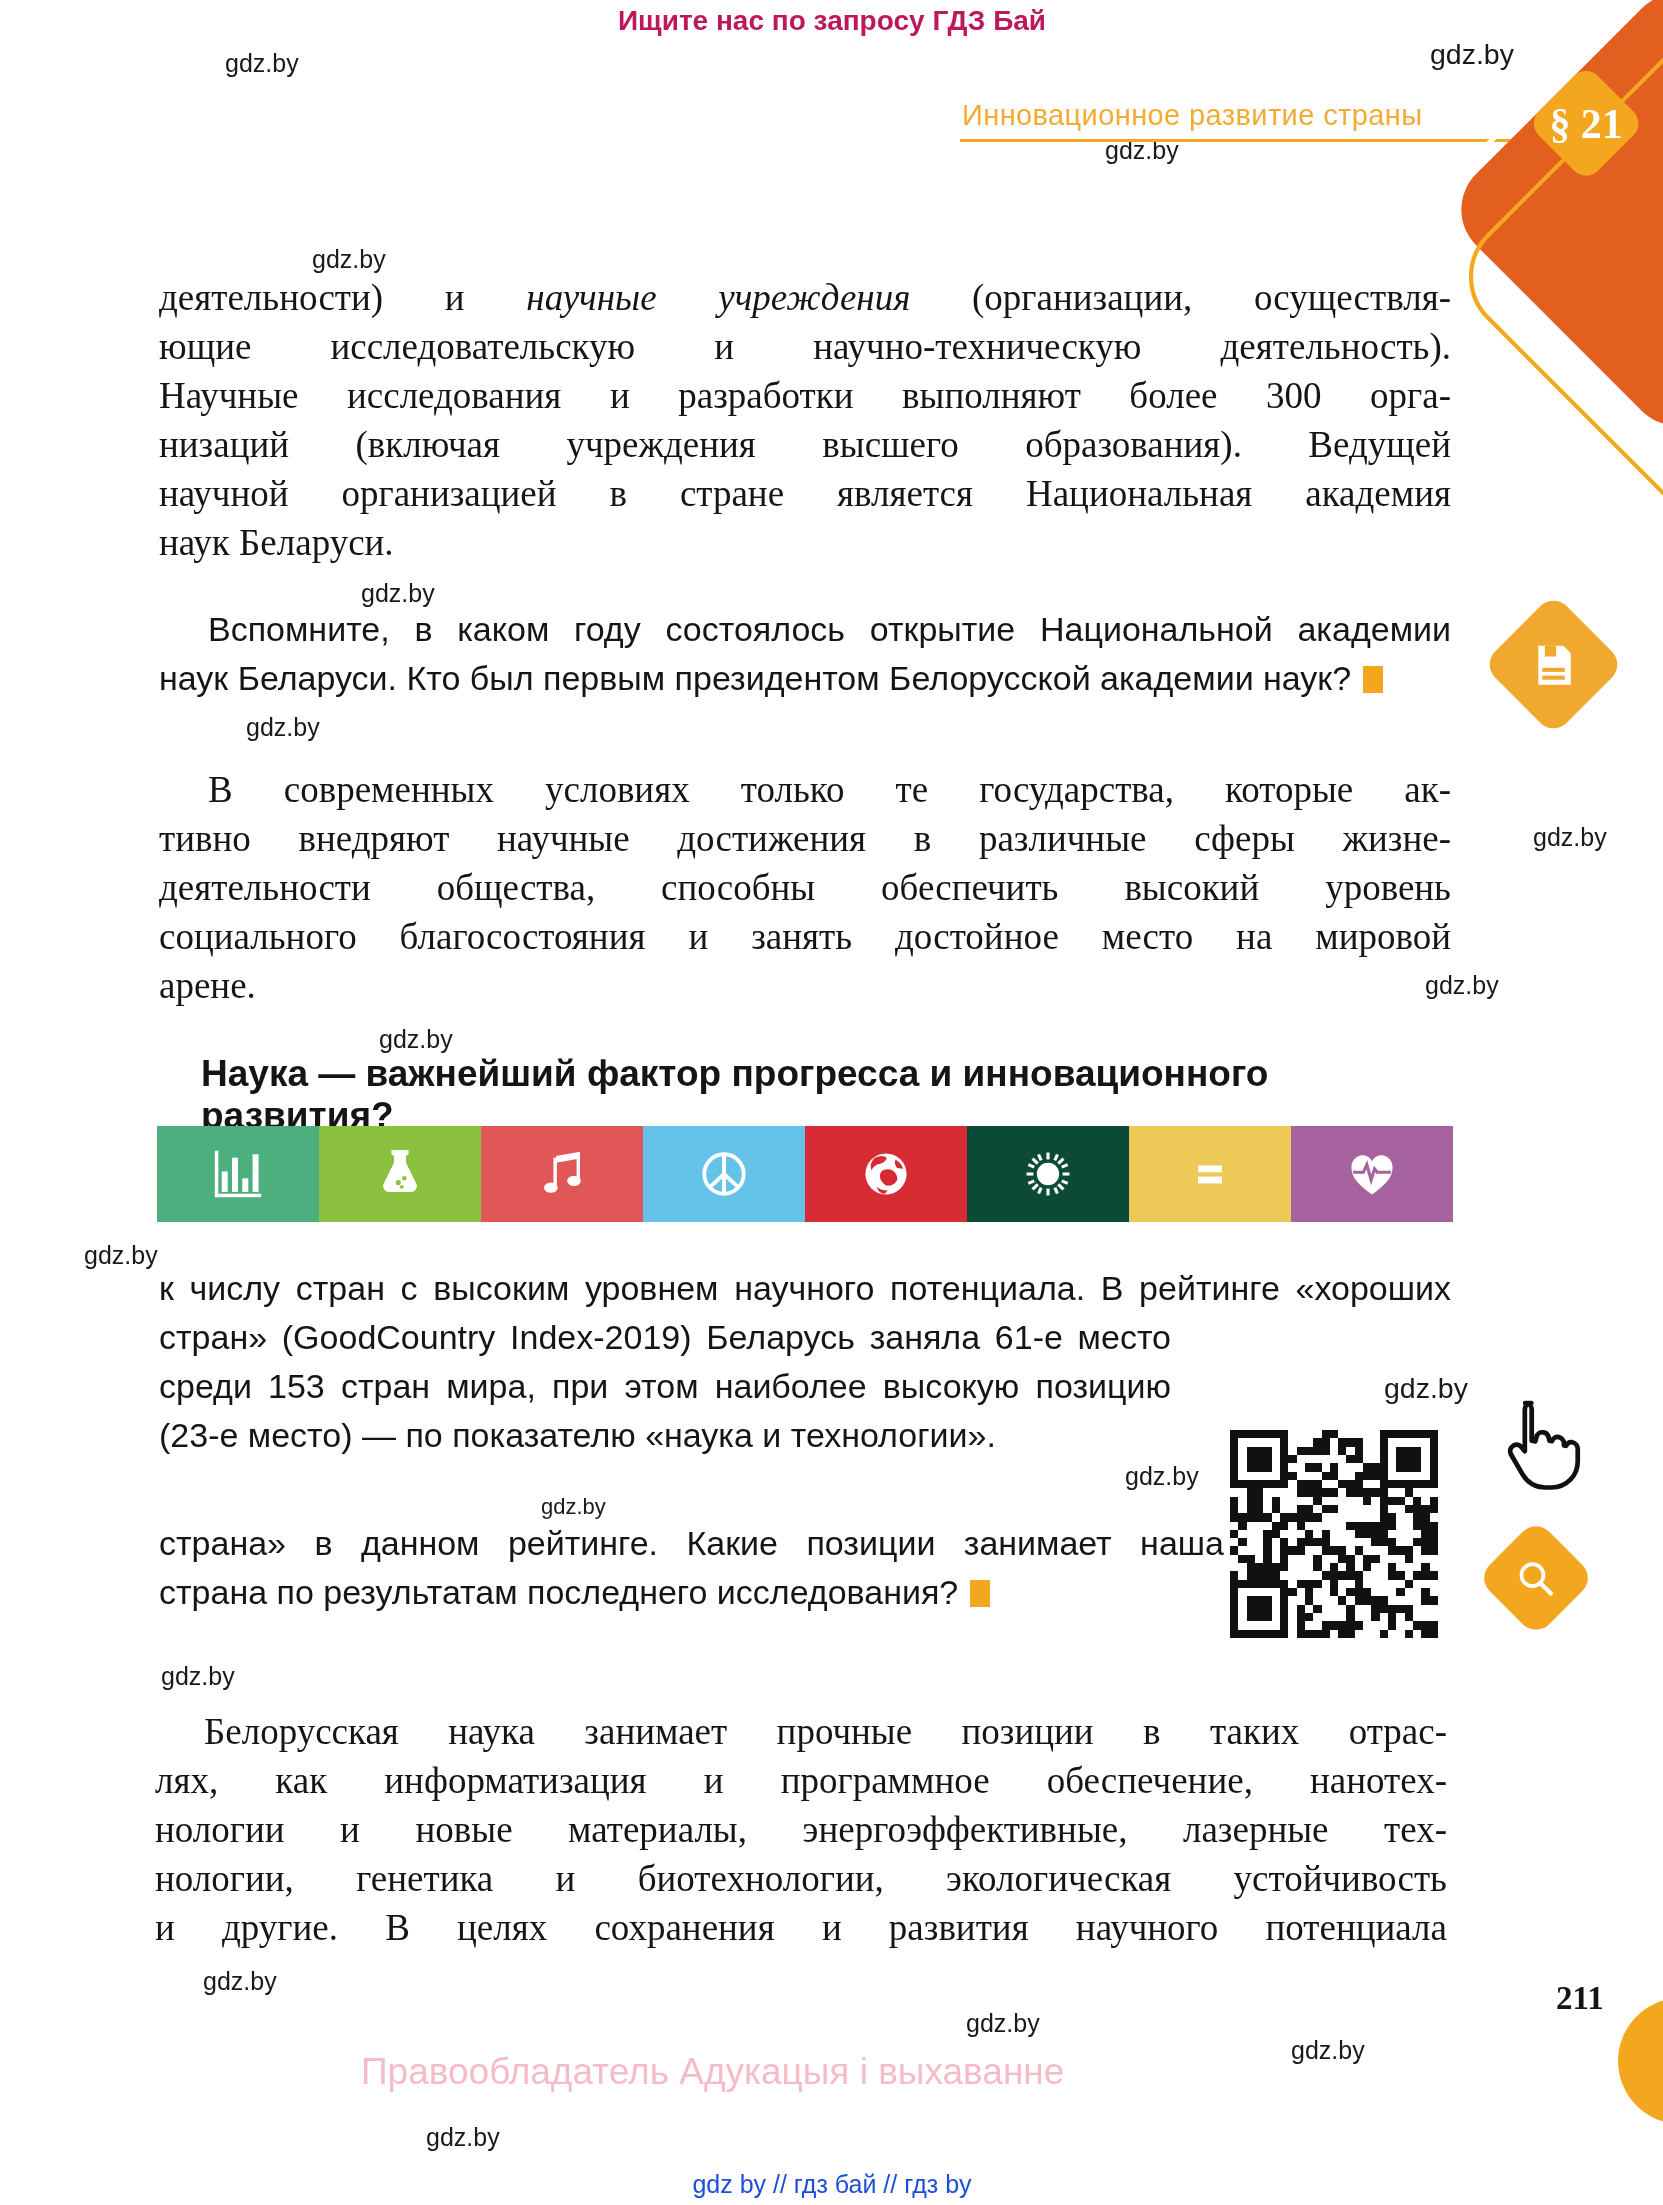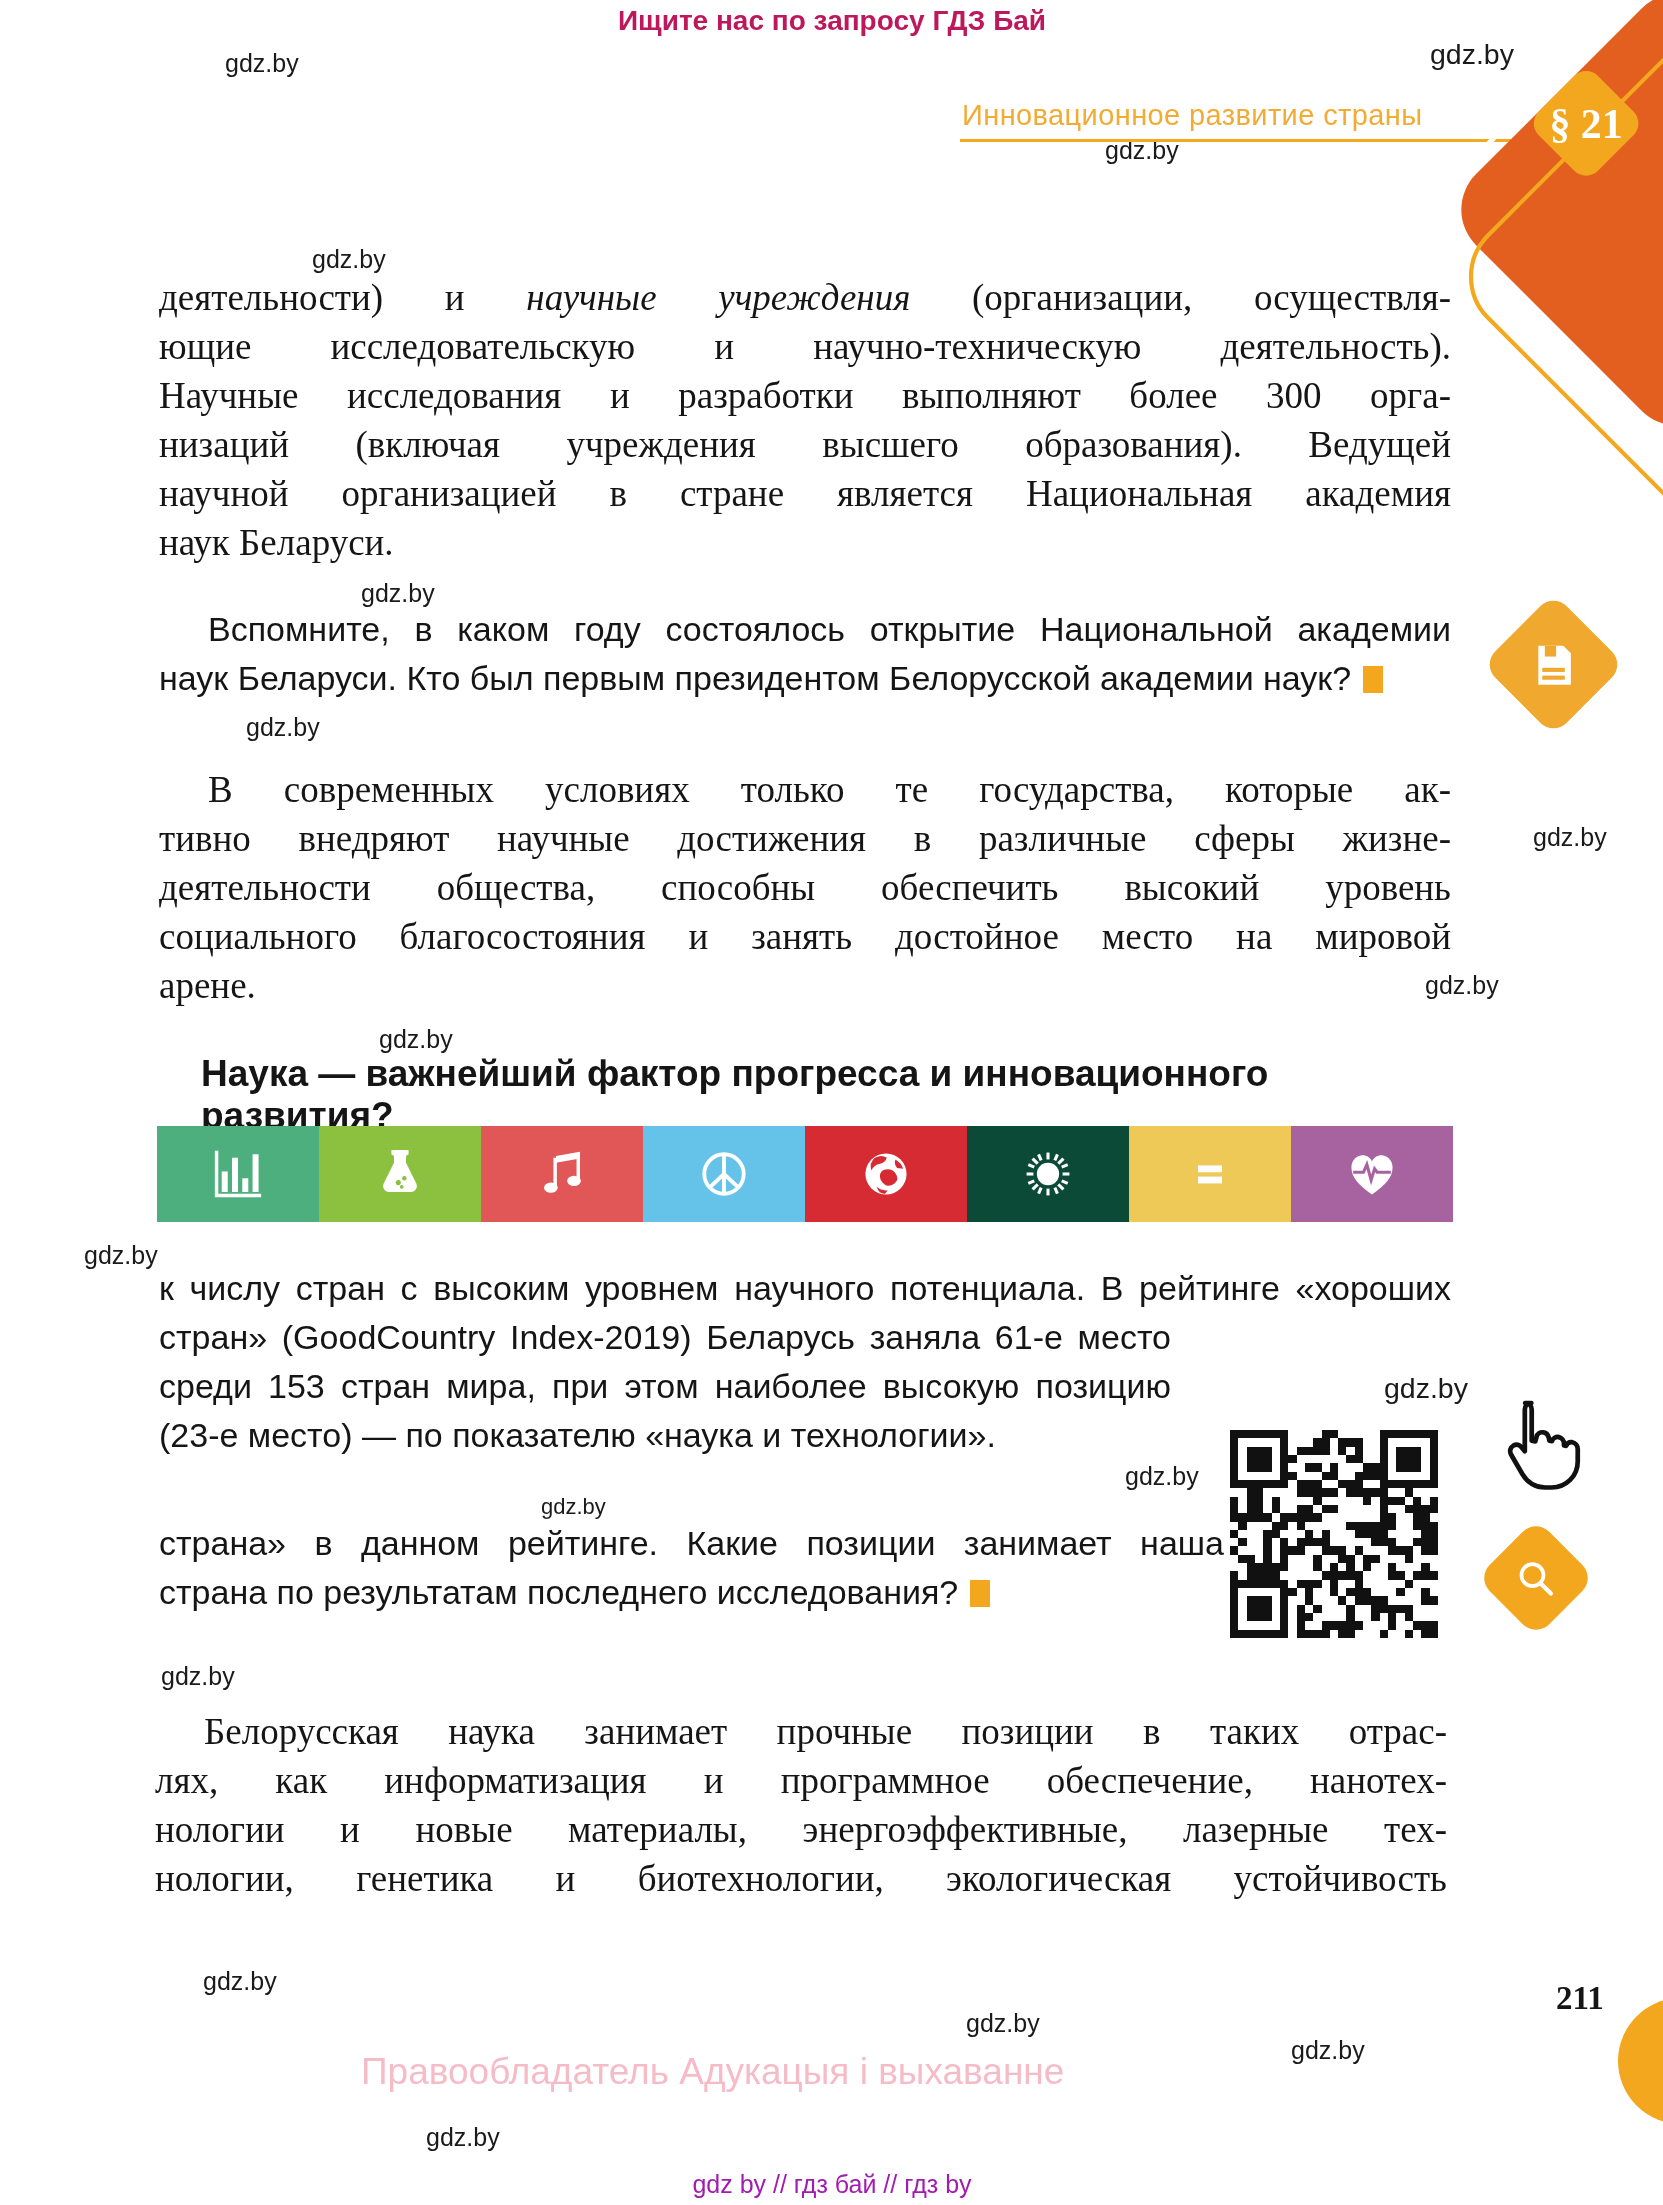--- a/index.html
+++ b/index.html
@@ -20,21 +20,21 @@
   #qr{position:absolute;left:1230px;top:1430px;width:208px;height:208px;display:grid;
       grid-template-columns:repeat(25,1fr);grid-template-rows:repeat(25,1fr);}
   #qr i{display:block;}
   #qr i.d{background:#111;}
   .green-top{left:0;right:0;top:5px;text-align:center;font-size:28px;color:#be185d;font-weight:bold;}
   .title{left:962px;top:99px;width:520px;font-size:29px;color:#f2ab33;letter-spacing:0.4px;white-space:nowrap;}
   .title-underline{left:960px;top:139px;width:558px;height:3.4px;background:#f3a81e;}
   .heading{left:201px;top:1053px;width:1258px;font-size:37px;font-weight:bold;}
   .pink-footer{left:361px;top:2051px;font-size:37px;color:#f5bcc8;}
   .pagenum{left:1556px;top:1980px;font-family:"Liberation Serif",serif;font-size:33px;font-weight:bold;}
-  .blue-links{left:0;right:0;top:2170px;text-align:center;font-size:25px;color:#a21caf;}
+  .blue-links{left:0;right:0;top:2170px;text-align:center;font-size:25px;color:#1d4ed8;}
   .yellow-blob{left:1618px;top:1998px;width:126px;height:126px;border-radius:50%;background:#f2a71f;}
 </style>
 </head>
 <body>
 
 <div class="abs green-top">Ищите нас по запросу ГДЗ Бай</div>
 
 <div class="wm" style="left:225px;top:49px;">gdz.by</div>
 <div class="wm" style="left:1430px;top:38px;font-size:28.5px;">gdz.by</div>
 <div class="wm" style="left:1105px;top:136px;">gdz.by</div>
@@ -827,19 +827,20 @@
 <div class="abs sans" style="left:159px;top:1519px;width:1065px;">
   <div class="jline">страна» в данном рейтинге. Какие позиции занимает наша</div>
   <div class="lline"><span>страна по результатам последнего исследования?</span><span class="sq"></span></div>
 </div>
 
 <div class="abs serif" style="left:155px;top:1707px;width:1292px;">
   <div class="jline indent">Белорусская наука занимает прочные позиции в таких отрас-</div>
   <div class="jline">лях, как информатизация и программное обеспечение, нанотех-</div>
   <div class="jline">нологии и новые материалы, энергоэффективные, лазерные тех-</div>
   <div class="jline">нологии, генетика и биотехнологии, экологическая устойчивость</div>
+  <div class="jline">и другие. В целях сохранения и развития научного потенциала</div>
 </div>
 
 <div class="abs pink-footer">Правообладатель Адукацыя і выхаванне</div>
 <div class="abs pagenum">211</div>
 <div class="abs yellow-blob"></div>
 <div class="abs blue-links">gdz by  //  гдз бай  //  гдз by</div>
 
 
 </body></html>

